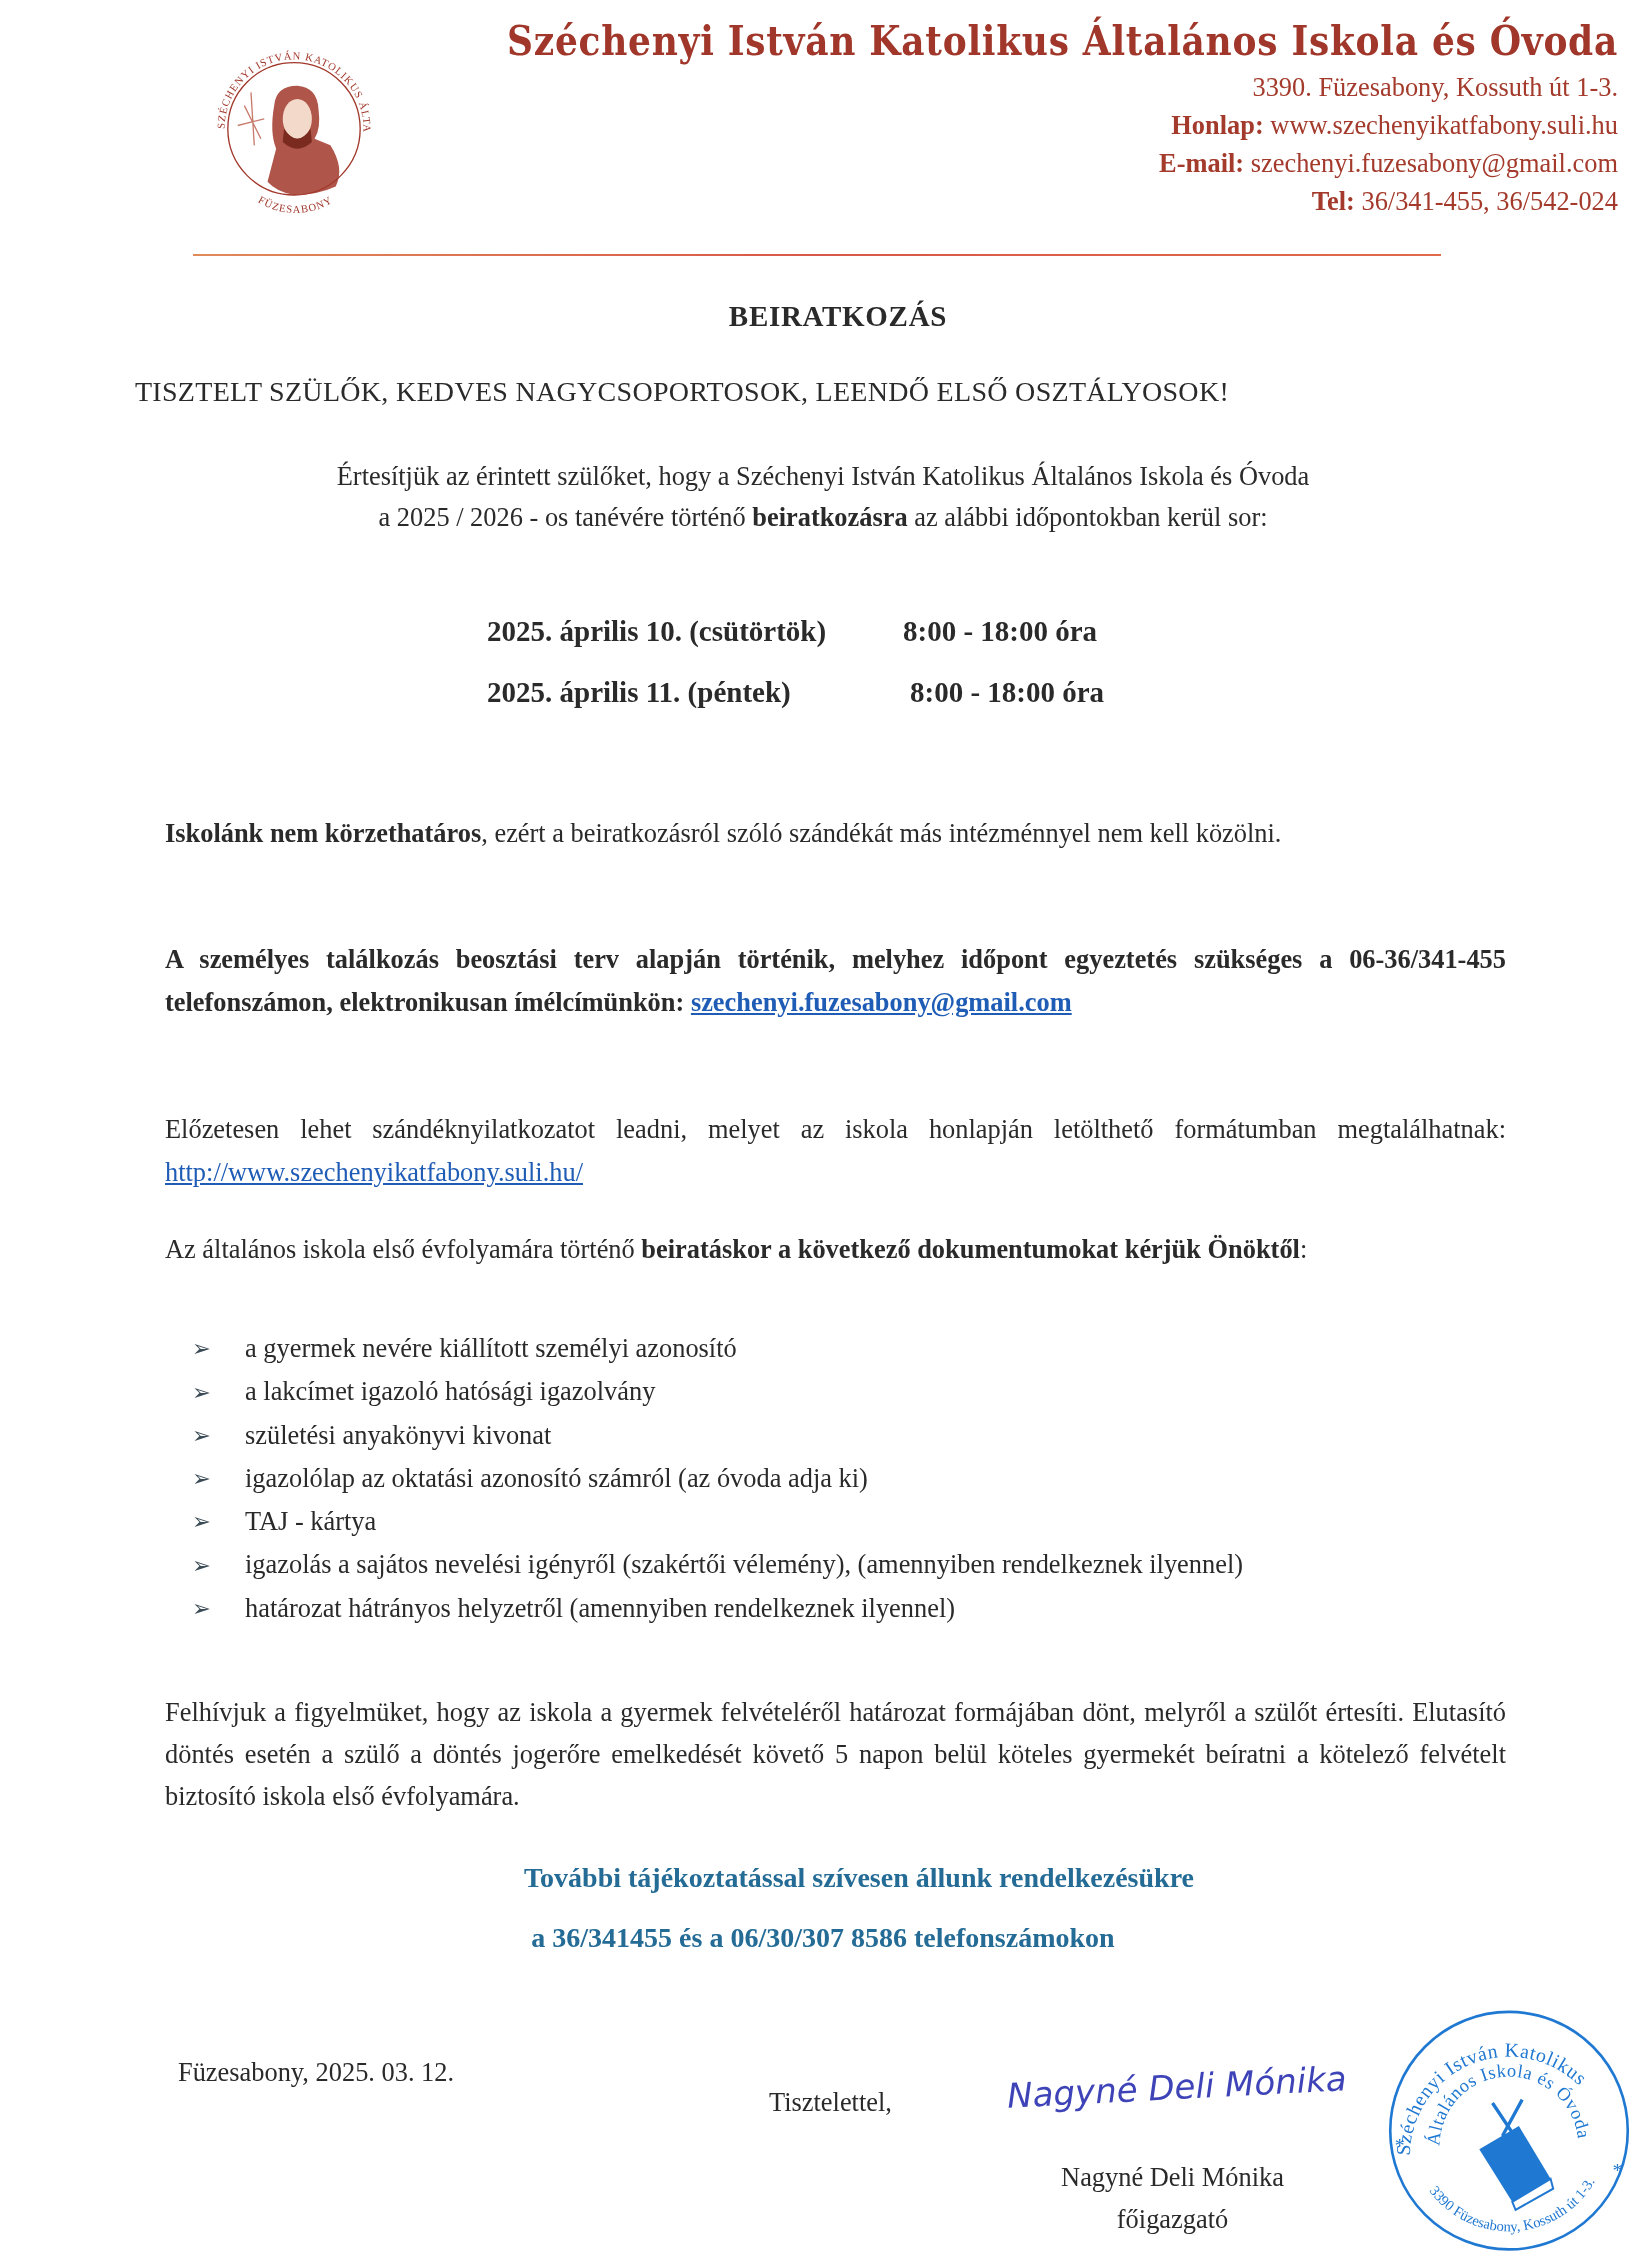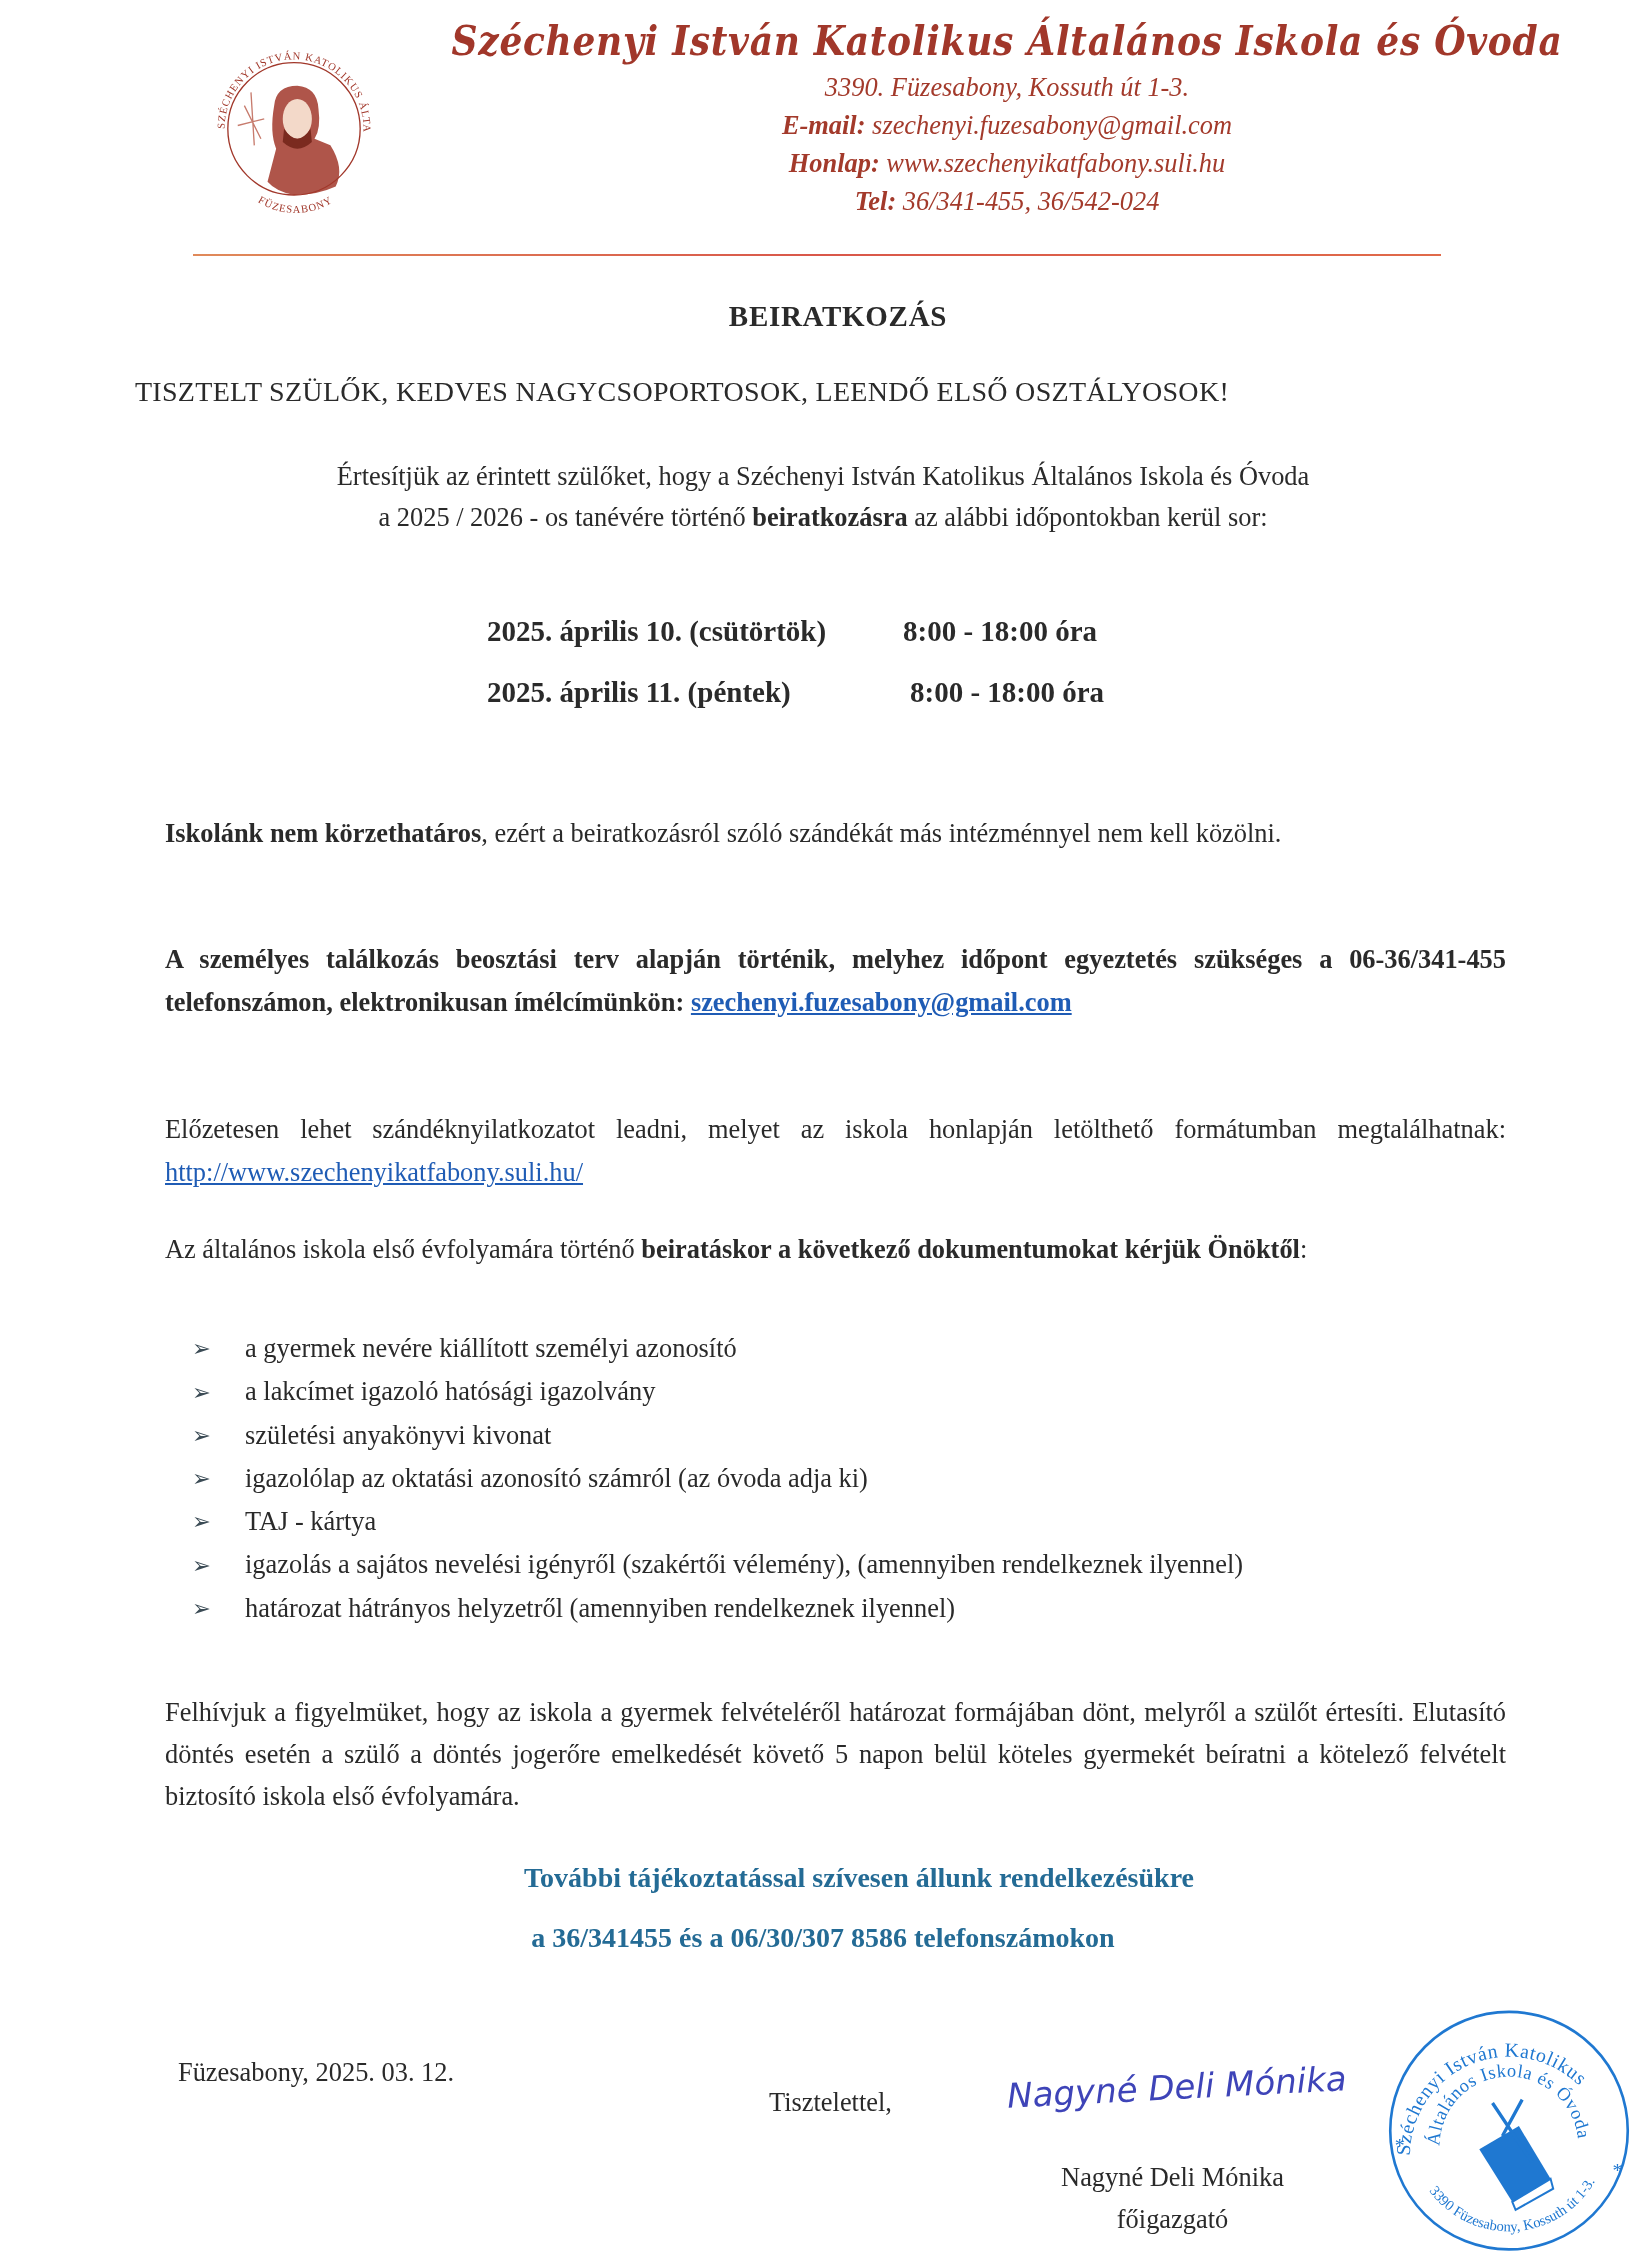--- a/index.html
+++ b/index.html
@@ -3,21 +3,21 @@
   <meta charset="utf-8">
   <style>
     html, body { margin: 0; padding: 0; background: #ffffff; }
     body {
       width: 1646px; height: 2261px; position: relative; overflow: hidden;
       font-family: "Liberation Serif", "DejaVu Serif", serif; color: #2a2a2a;
     }
     .abs { position: absolute; }
     
     #logo { left: 198px; top: 13.2px; width: 192px; height: 225px; }
-    .letterhead { left: 396px; top: 20px; width: 1222px; text-align: center; color: #a33a2b; font-style: italic; }
+    .letterhead { left: 396px; top: 20px; width: 1222px; text-align: right; color: #a33a2b; }
     .lh-title {
       font-family: "DejaVu Serif", serif; font-weight: bold; font-size: 36px;
       letter-spacing: 0.7px; color: #a1372a; transform: scaleY(1.15); margin: 0 0 8px 0;
       line-height: 40px;
     }
     .lh-line { font-size: 26.4px; line-height: 38px; color: #a33a2b; }
     .lh-line b { font-weight: bold; }
     .hr-top { left: 193px; top: 254px; width: 1248px; height: 2px;
       background: linear-gradient(90deg, #e08a5a, #d9574a 50%, #e06a4a); }
 
@@ -68,26 +68,26 @@
   <path d="M115 140 Q118 110 150 110 Q180 112 182 145 Q186 175 176 190 L200 200 Q222 235 208 262 Q180 275 145 275 Q118 270 105 255 L118 205 Q108 180 115 140 Z" fill="#a1372a" opacity="0.85"></path>
   <ellipse cx="150" cy="160" rx="22" ry="30" fill="#f3d9c9"></ellipse>
   <path d="M130 175 Q150 205 170 175 L172 195 Q150 215 128 195 Z" fill="#7a2a1f"></path>
   <path d="M70 140 L95 190 M80 120 L85 200 M60 170 L100 160" stroke="#c77b6d" stroke-width="2" fill="none"></path>
 </svg>
 
 <div class="abs letterhead">
   <div class="lh-title">Széchenyi István Katolikus Általános Iskola és Óvoda</div>
   <div class="lh-line">3390. Füzesabony, Kossuth út 1-3.</div>
   <div class="lh-line">
+    <b>Honlap:</b>
+    <span>www.szechenyikatfabony.suli.hu</span>
+  </div>
+  <div class="lh-line">
     <b>E-mail:</b>
     <span>szechenyi.fuzesabony@gmail.com</span>
-  </div>
-  <div class="lh-line">
-    <b>Honlap:</b>
-    <span>www.szechenyikatfabony.suli.hu</span>
   </div>
   <div class="lh-line">
     <b>Tel:</b>
     <span>36/341-455, 36/542-024</span>
   </div>
 </div>
 <div class="abs hr-top"></div>
 
 <div class="abs doc-title">BEIRATKOZÁS</div>
 <div class="abs greeting">TISZTELT SZÜLŐK, KEDVES NAGYCSOPORTOSOK, LEENDŐ ELSŐ OSZTÁLYOSOK!</div>

